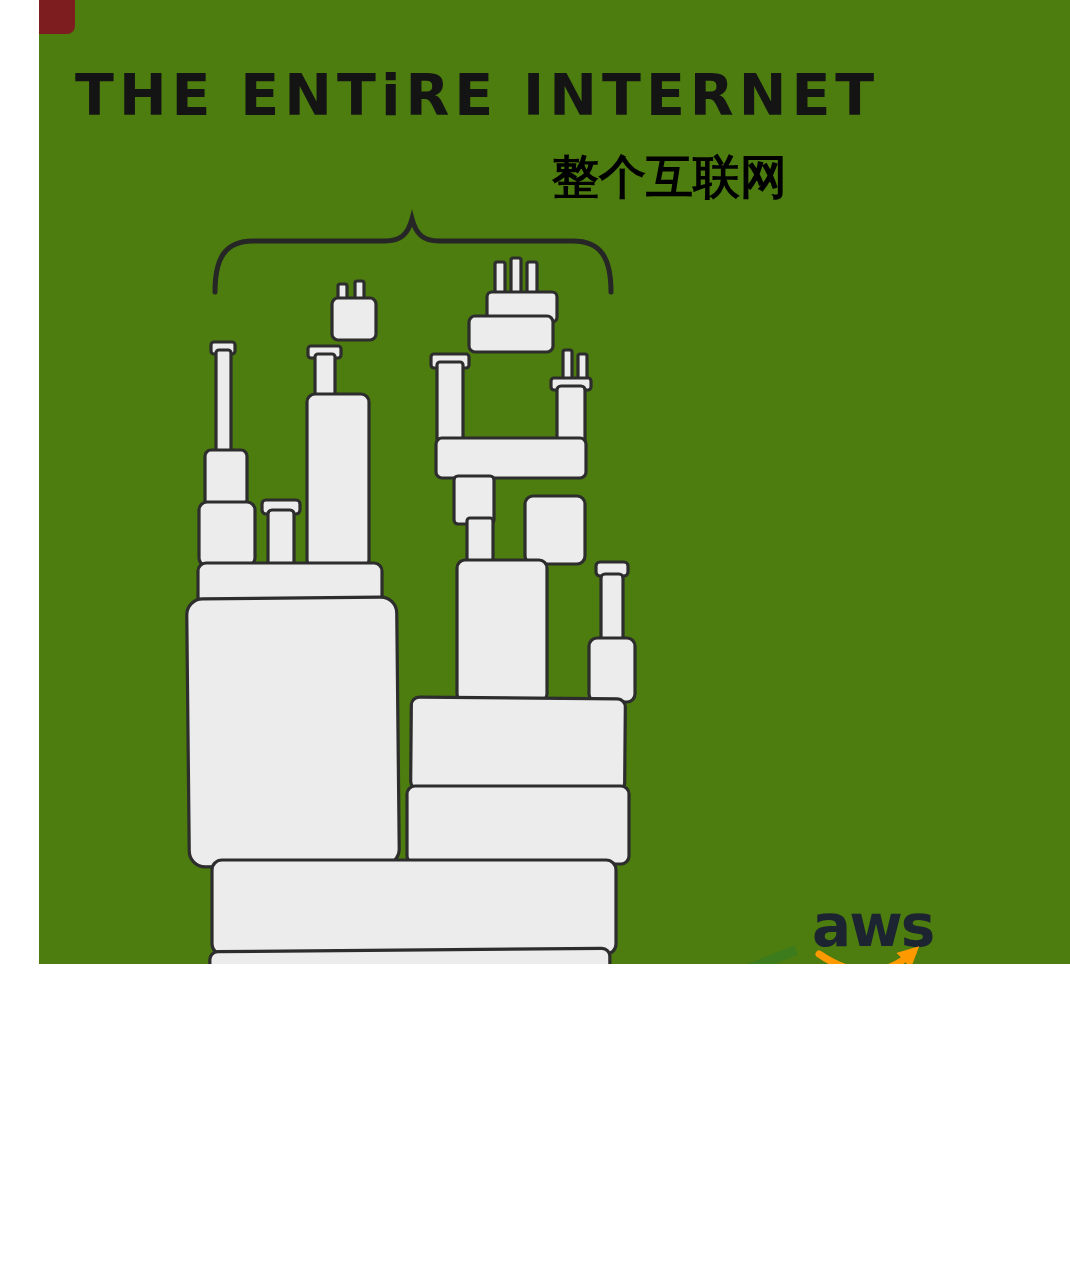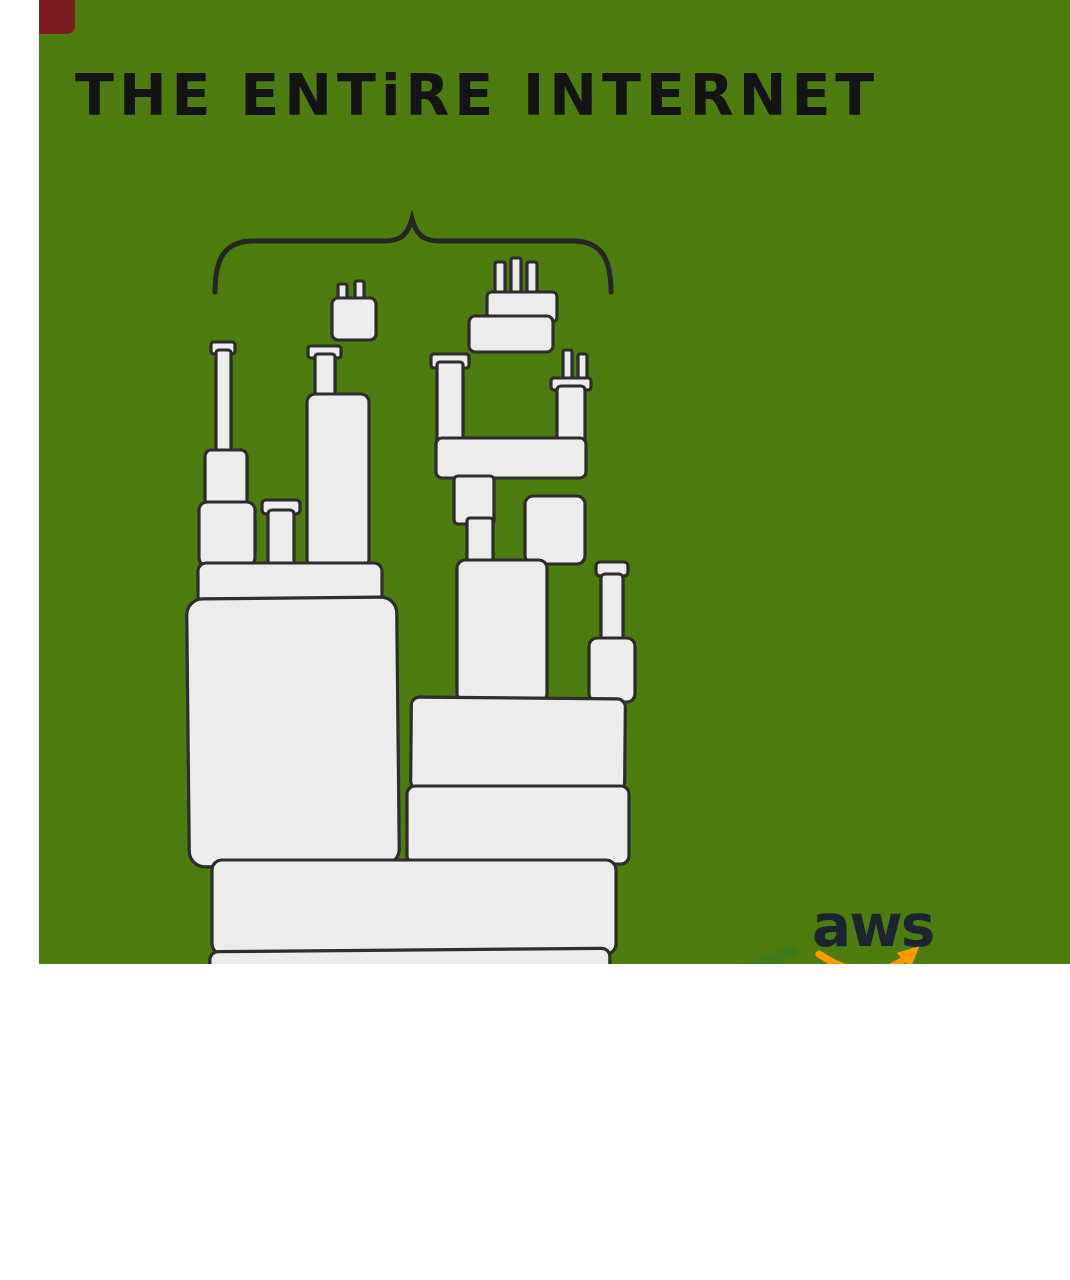--- a/index.html
+++ b/index.html
@@ -34,20 +34,21 @@
   .cf-reg { font-family:"DejaVu Sans", sans-serif; font-size:13px; }
 </style>
 </head>
 <body>
 
 <div class="canvas">
 
   <div class="corner-mark"></div>
 
   <div class="title">THE ENTiRE INTERNET</div>
+  <div class="subtitle">整个互联网</div>
 
   <svg class="scene" width="1070" height="1280" viewBox="0 0 1070 1280">
     <defs>
       <marker id="ahG" viewBox="0 0 10 10" refX="7" refY="5" markerWidth="4.2" markerHeight="4.2" orient="auto-start-reverse">
         <path d="M0 0 L10 5 L0 10 z" fill="#3d7c1d"></path>
       </marker>
       <marker id="ahO" viewBox="0 0 10 10" refX="6" refY="5" markerWidth="3" markerHeight="3" orient="auto-start-reverse">
         <path d="M0 0 L10 5 L0 10 z" fill="#FF9900"></path>
       </marker>
     </defs>

